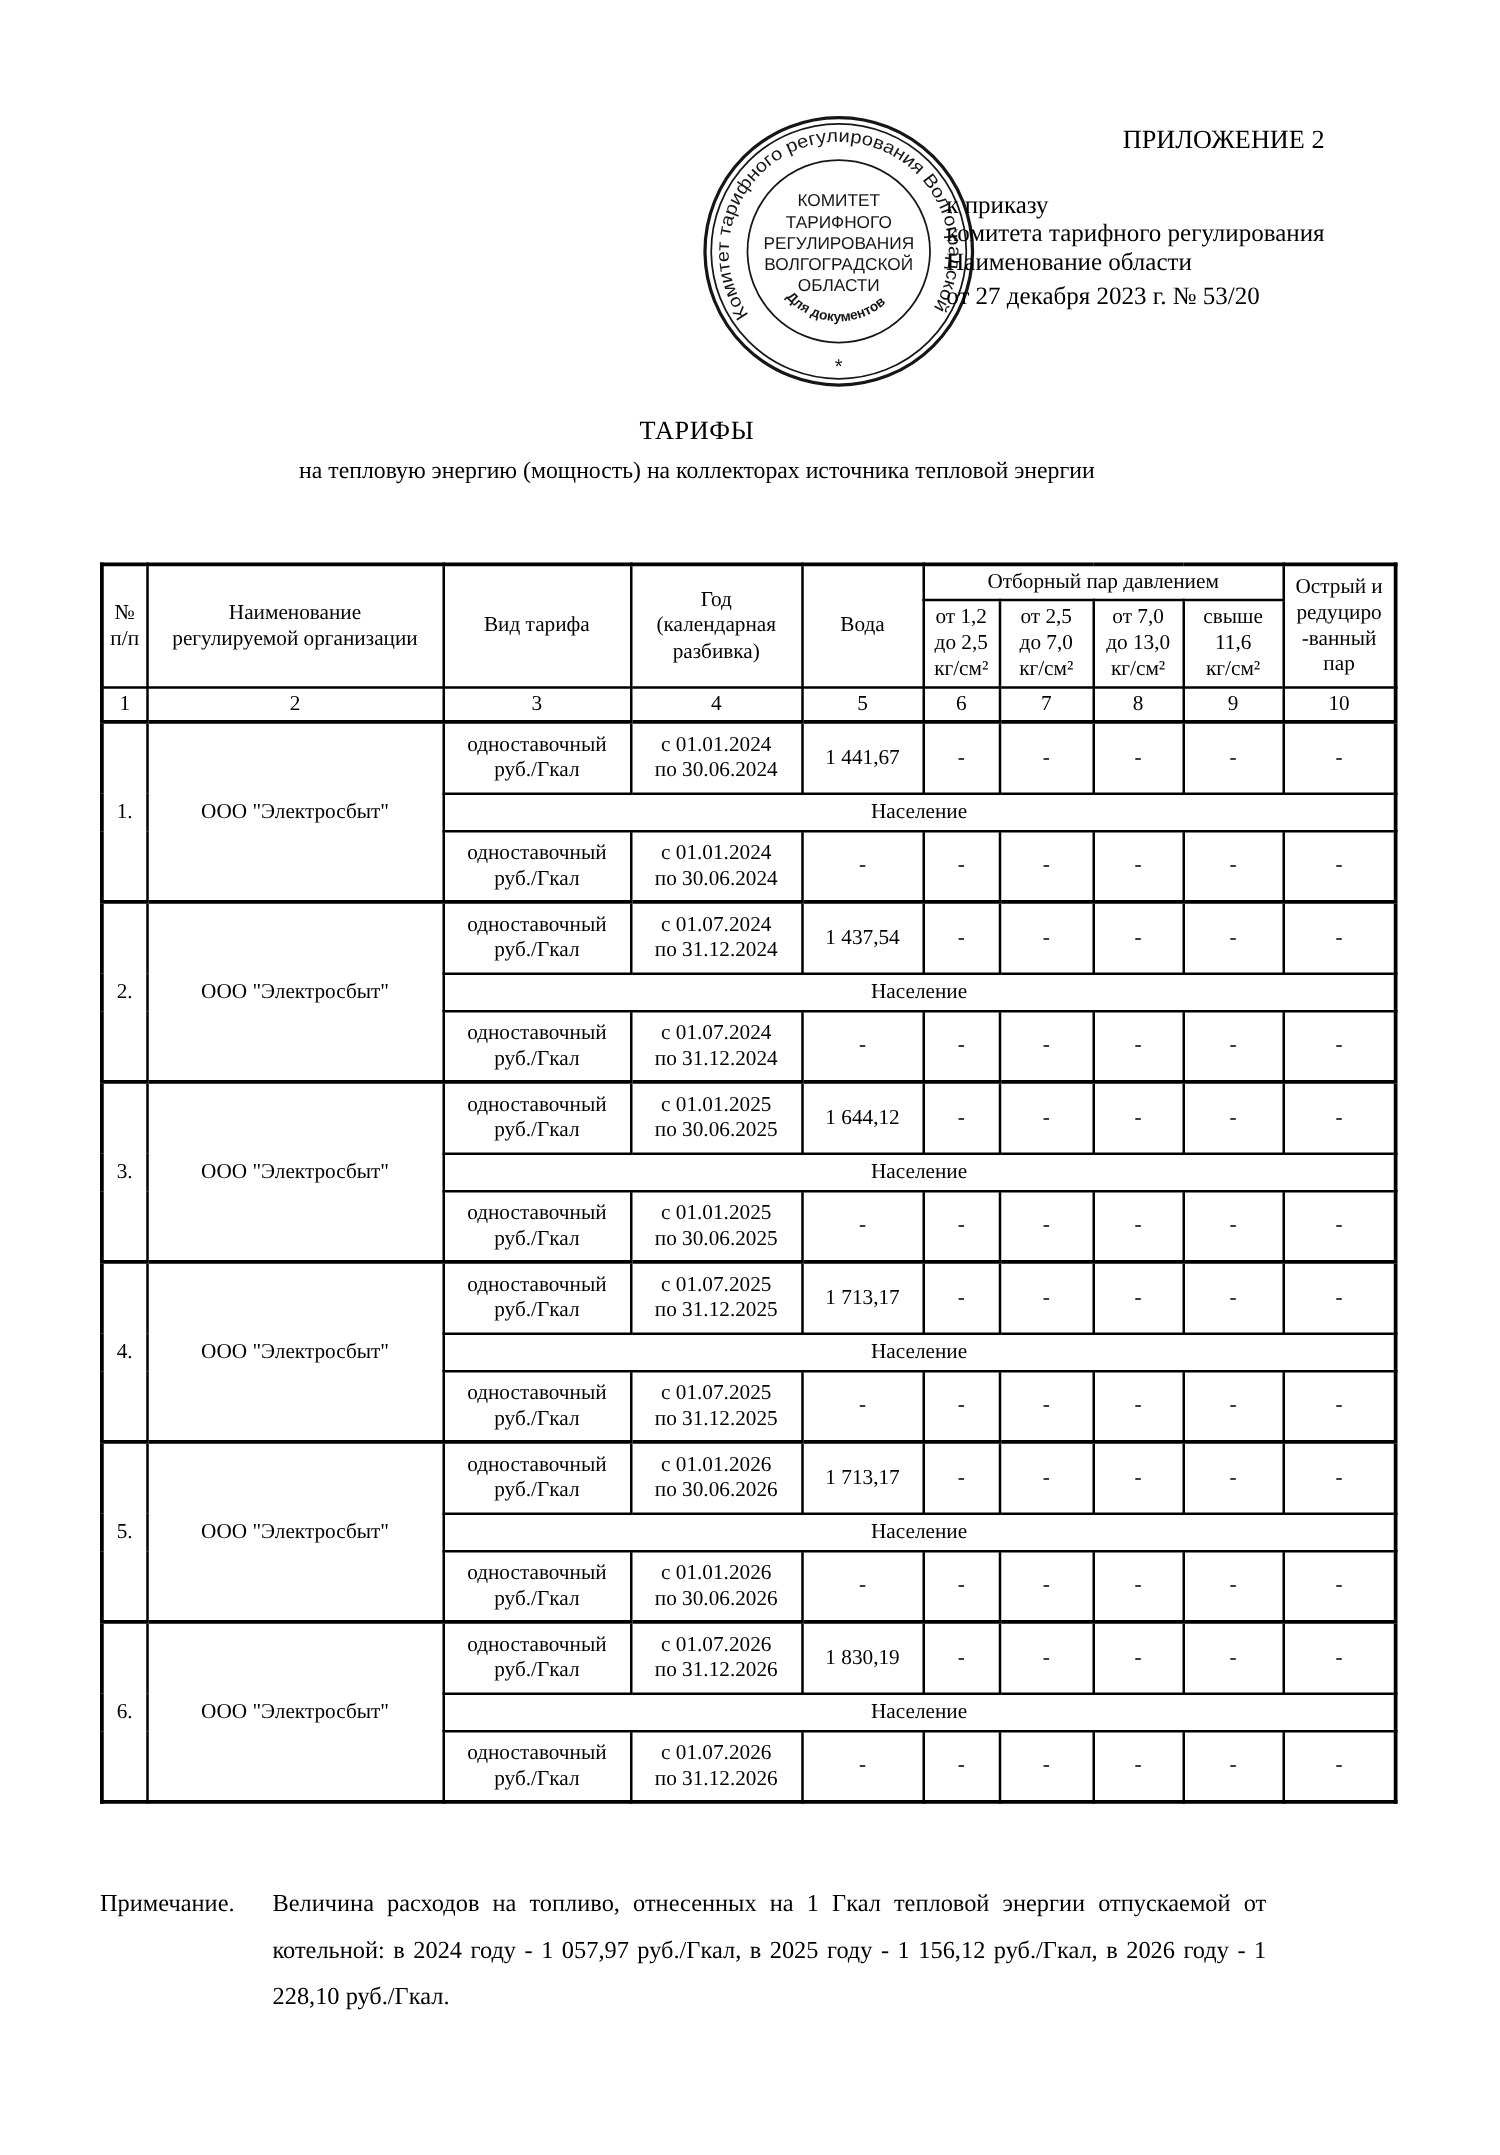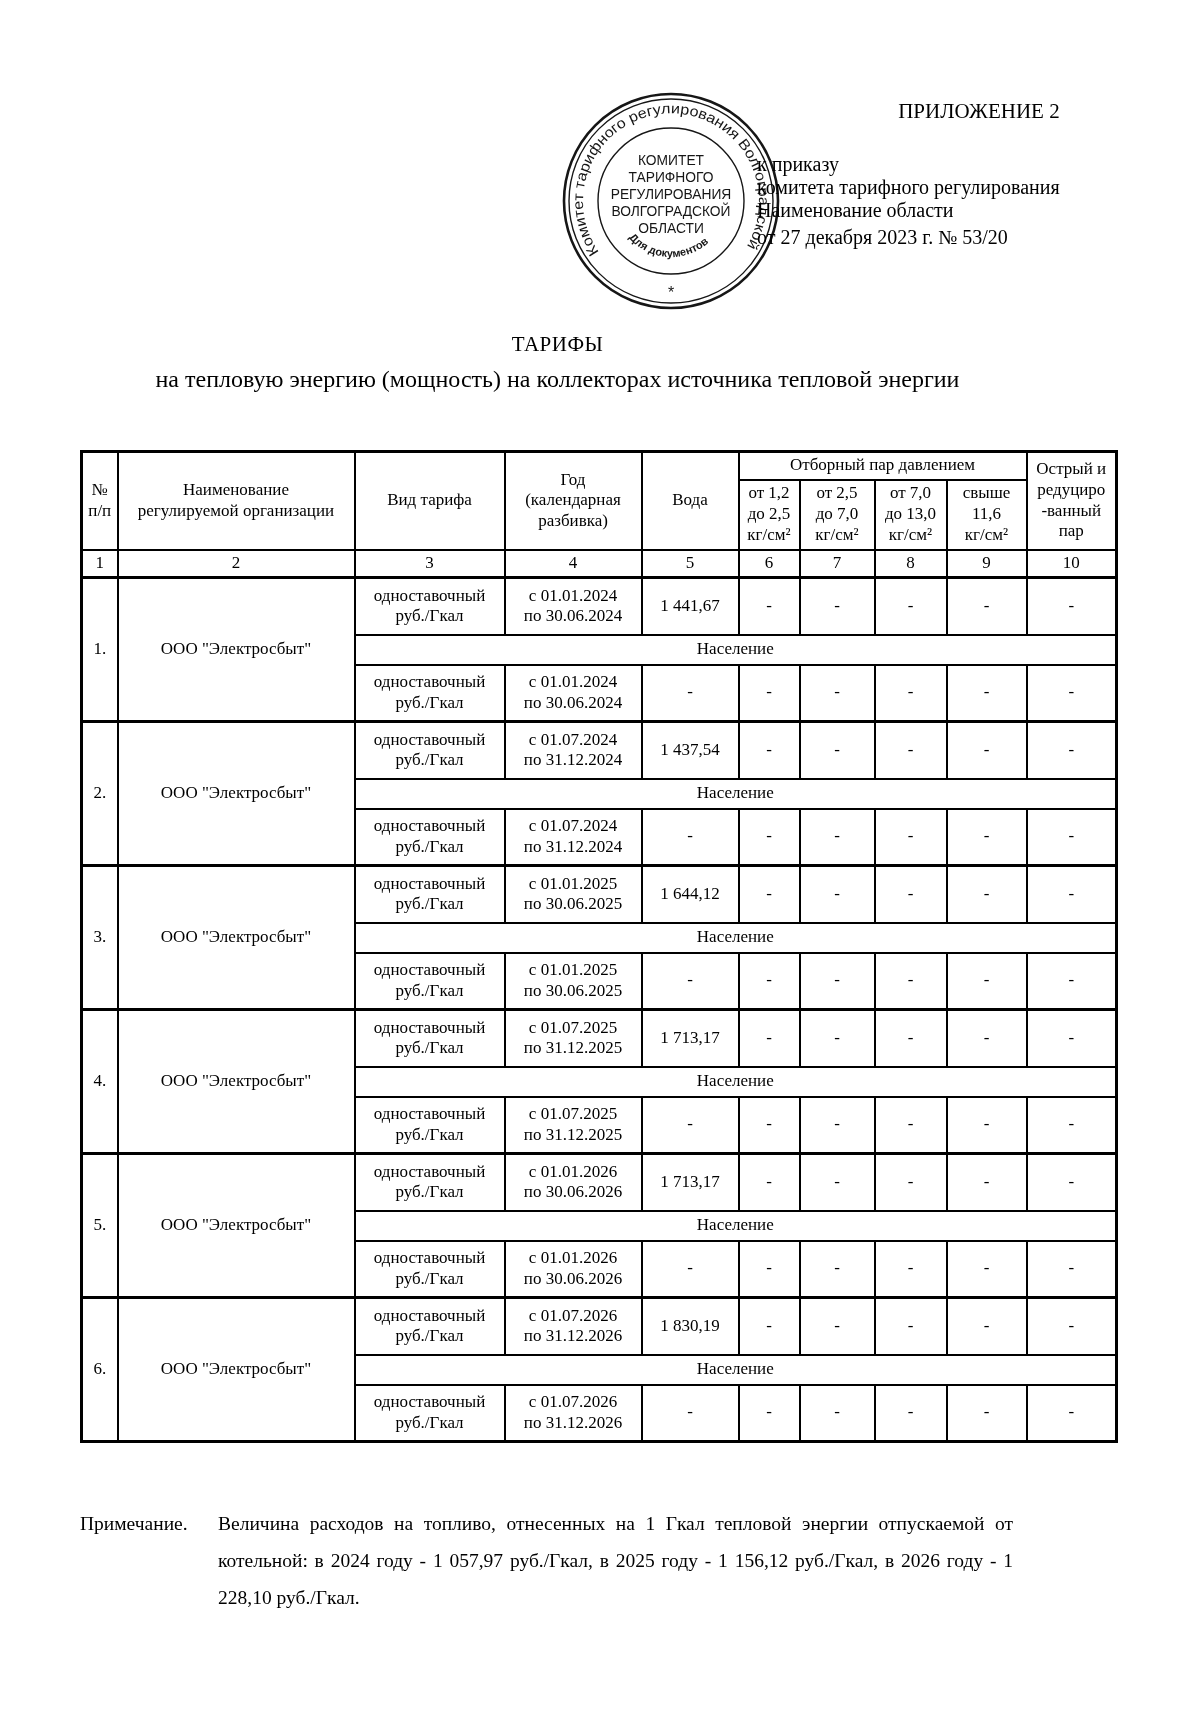--- a/index.html
+++ b/index.html
@@ -11,21 +11,21 @@
   .hdr .appendix{font-size:21px;margin-bottom:30px;text-align:right;}
   .hdr .date{margin-top:4px;}
 
   
   .stamp{position:absolute;left:560px;top:90px;opacity:.95;}
   .stamp text{fill:#0a0a0a;font-family:"Liberation Sans",sans-serif;}
 
   
   .titleblock{position:absolute;left:40px;top:332px;width:1035px;text-align:center;}
   .titleblock .t1{font-size:21px;letter-spacing:.5px;}
-  .titleblock .t2{font-size:24px;margin-top:9px;}
+  .titleblock .t2{font-size:19px;margin-top:9px;}
 
   
   table.tariffs{position:absolute;left:80px;top:450px;width:1035px;border-collapse:collapse;
         table-layout:fixed;font-size:17px;line-height:1.22;}
   table.tariffs td,table.tariffs th{border:2px solid #000;padding:1px 3px;text-align:center;
         vertical-align:middle;font-weight:normal;white-space:pre-line;overflow:hidden;}
   table.tariffs{border:3px solid #000;}
   tr.h1{height:28px;} tr.h2{height:70px;} tr.nums{height:28px;}
   tr.nums td{border-bottom:3px solid #000;}
   tr.rA{height:57px;} tr.rB{height:30px;} tr.rC{height:57px;}

